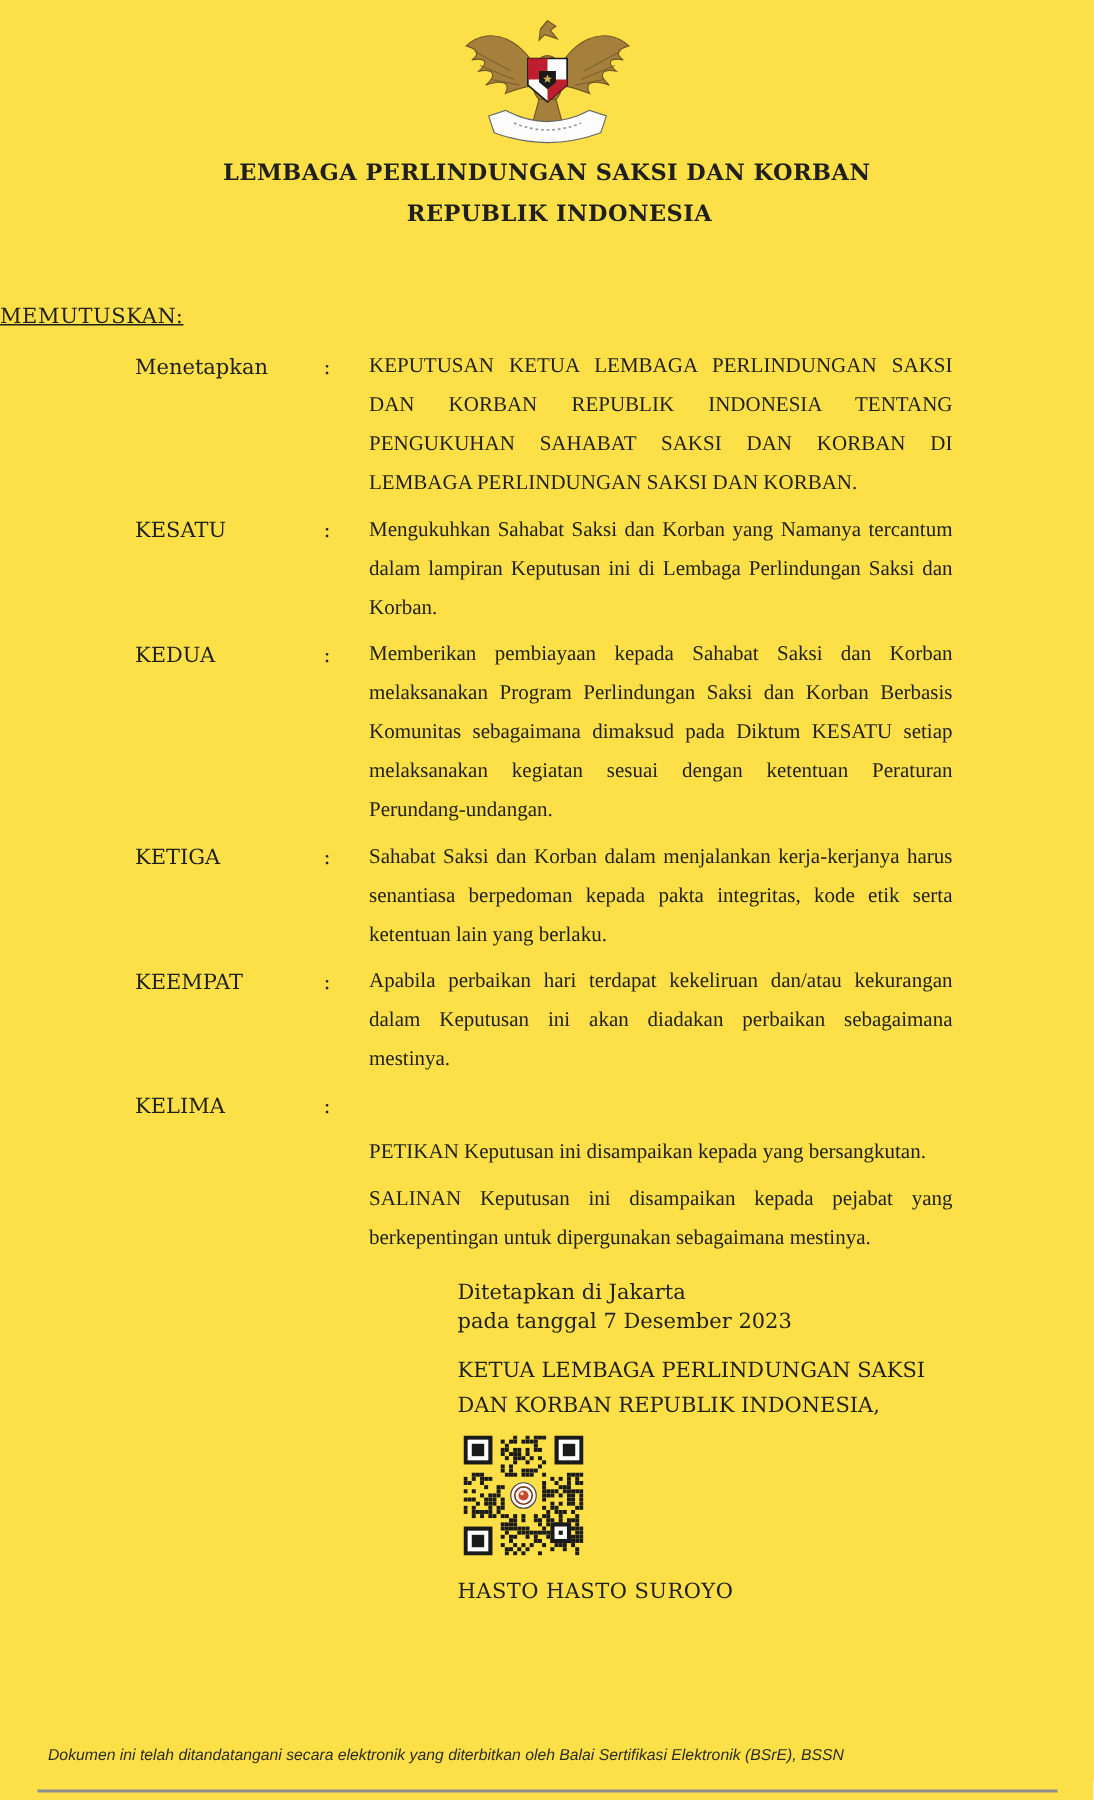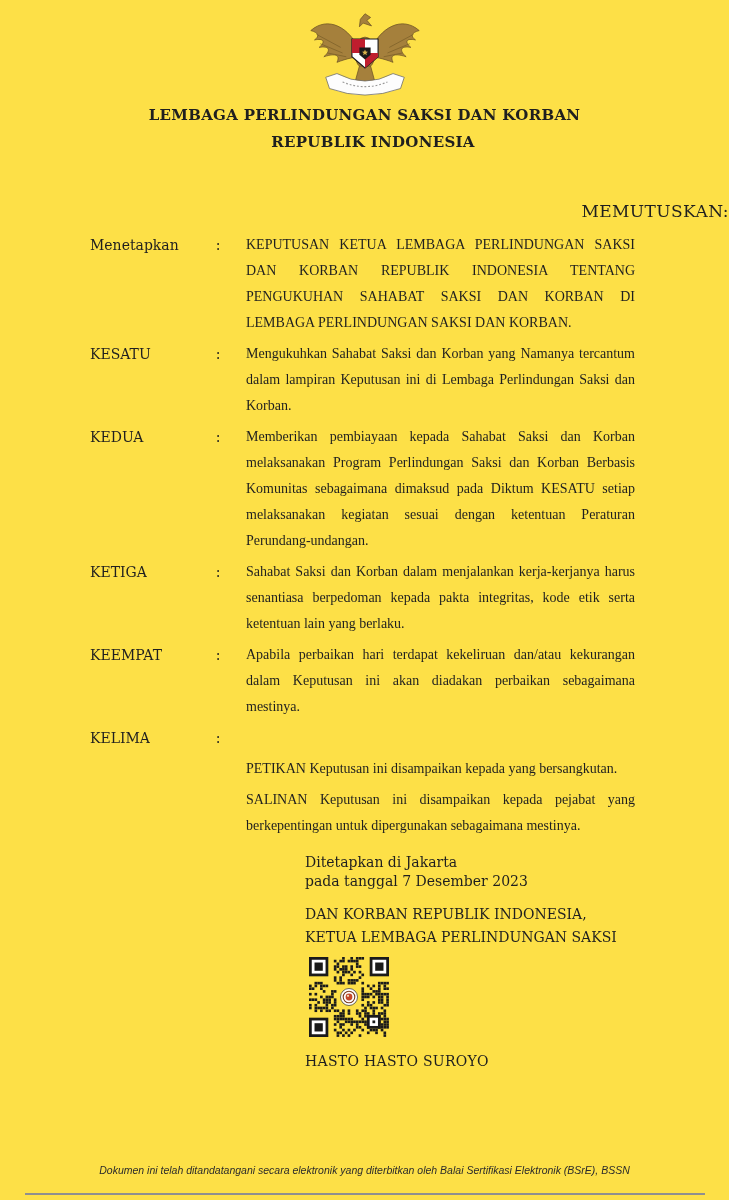--- a/index.html
+++ b/index.html
@@ -10,42 +10,42 @@
     font-family:"DejaVu Serif","Liberation Serif",serif;
     color:#1f1f1f;
     overflow:hidden;
   }
   .emblem-wrap{display:flex;justify-content:center;padding-top:10px;}
   .org-name{
     text-align:center;font-weight:bold;font-size:15px;line-height:27px;
     letter-spacing:.3px;margin-top:6px;
   }
   .memutuskan{
-    text-align:right;font-size:17px;line-height:26px;
-    margin-top:42px;letter-spacing:.4px;
+    text-align:left;font-size:14px;line-height:26px;
+    margin-top:42px;letter-spacing:.4px;text-decoration:underline;
   }
   .clauses{margin:8px 94px 0 90px;}
   .clause-row{
     display:grid;grid-template-columns:100px 16px 1fr;
     column-gap:20px;margin-bottom:5px;
     font-size:14px;line-height:26px;
   }
   .clause-label{white-space:nowrap;}
   .clause-colon{text-align:center;}
   .clause-text{text-align:justify;font-family:Liberation Serif, serif;}
   .closing{margin:14px 0 0 305px;font-size:14px;}
   .closing-place{line-height:19px;}
   .closing-title{line-height:23px;margin-top:12px;}
   .qr-wrap{position:relative;width:80px;height:80px;margin:8px 0 0 4px;}
   .signatory-name{margin-top:16px;font-size:14px;letter-spacing:.3px;}
   .footer-note{
     position:absolute;left:0;right:0;bottom:24px;
-    text-align:center;
+    text-align:left;
     font-family:"Liberation Sans",sans-serif;
-    font-style:italic;font-size:10.5px;color:#2b2b2b;
+    font-style:italic;font-size:10.5px;color:#2b2b2b;padding-left:32px;
   }
   .footer-rule{
     position:absolute;left:25px;right:24px;bottom:5px;
     height:2px;background:#8f8f8f;
   }
 </style>
 </head>
 <body>
 
 <div class="page">
@@ -121,22 +121,22 @@
       <div class="clause-label"></div>
       <div class="clause-colon"></div>
       <div class="clause-text">SALINAN  Keputusan ini disampaikan kepada pejabat yang berkepentingan untuk dipergunakan sebagaimana mestinya.</div>
     </div>
   </div>
 
   <div class="closing">
     <div class="closing-place">Ditetapkan di Jakarta</div>
     <div class="closing-place">pada tanggal  7 Desember 2023</div>
     <div class="closing-title">
+      <div>KETUA LEMBAGA PERLINDUNGAN SAKSI</div>
       <div>DAN KORBAN REPUBLIK INDONESIA,</div>
-      <div>KETUA LEMBAGA PERLINDUNGAN SAKSI</div>
     </div>
     <div class="qr-wrap">
       <svg id="qr-svg" width="80" height="80" viewBox="0 0 80 80">
         <g id="qr-modules">
             <rect x="33.10344827586207" y="0" width="2.6482758620689655" height="2.6482758620689655" fill="#1a1a1a"></rect>
             <rect x="41.37931034482759" y="0" width="2.6482758620689655" height="2.6482758620689655" fill="#1a1a1a"></rect>
             <rect x="46.896551724137936" y="0" width="2.6482758620689655" height="2.6482758620689655" fill="#1a1a1a"></rect>
             <rect x="49.65517241379311" y="0" width="2.6482758620689655" height="2.6482758620689655" fill="#1a1a1a"></rect>
             <rect x="52.41379310344828" y="0" width="2.6482758620689655" height="2.6482758620689655" fill="#1a1a1a"></rect>
             <rect x="24.827586206896555" y="2.7586206896551726" width="2.6482758620689655" height="2.6482758620689655" fill="#1a1a1a"></rect>

